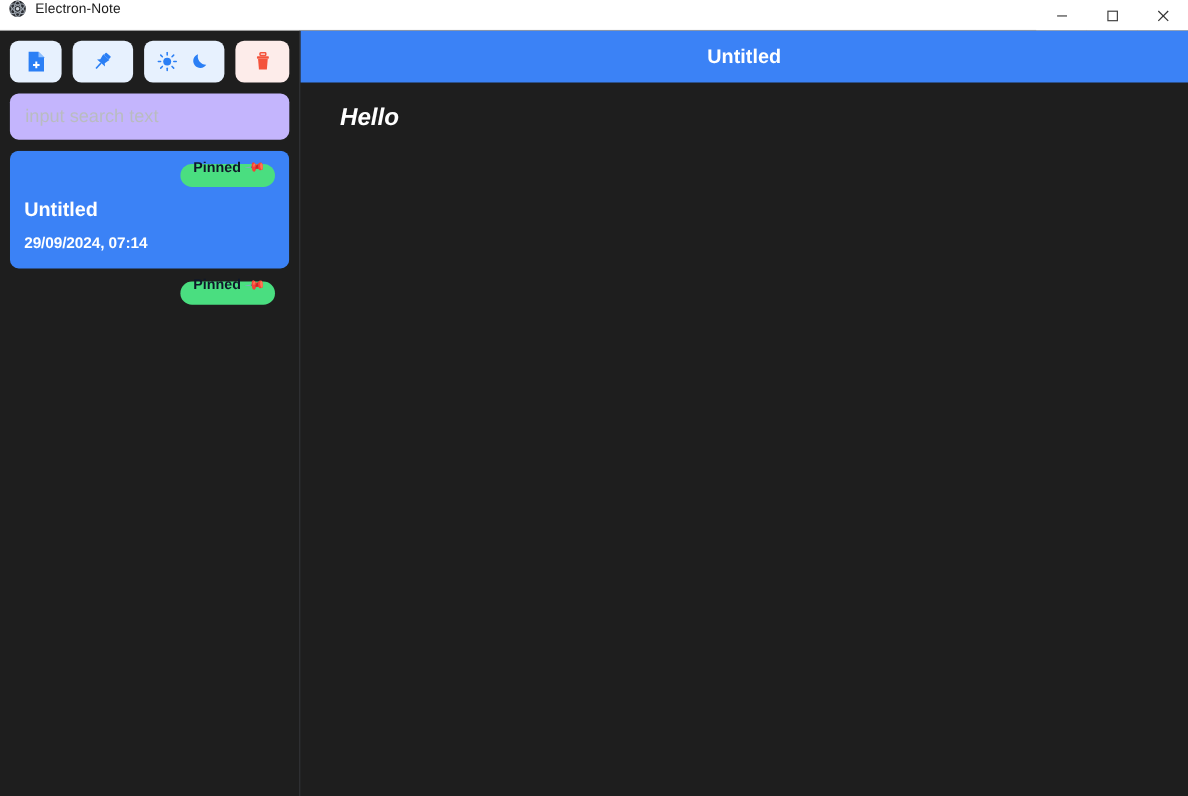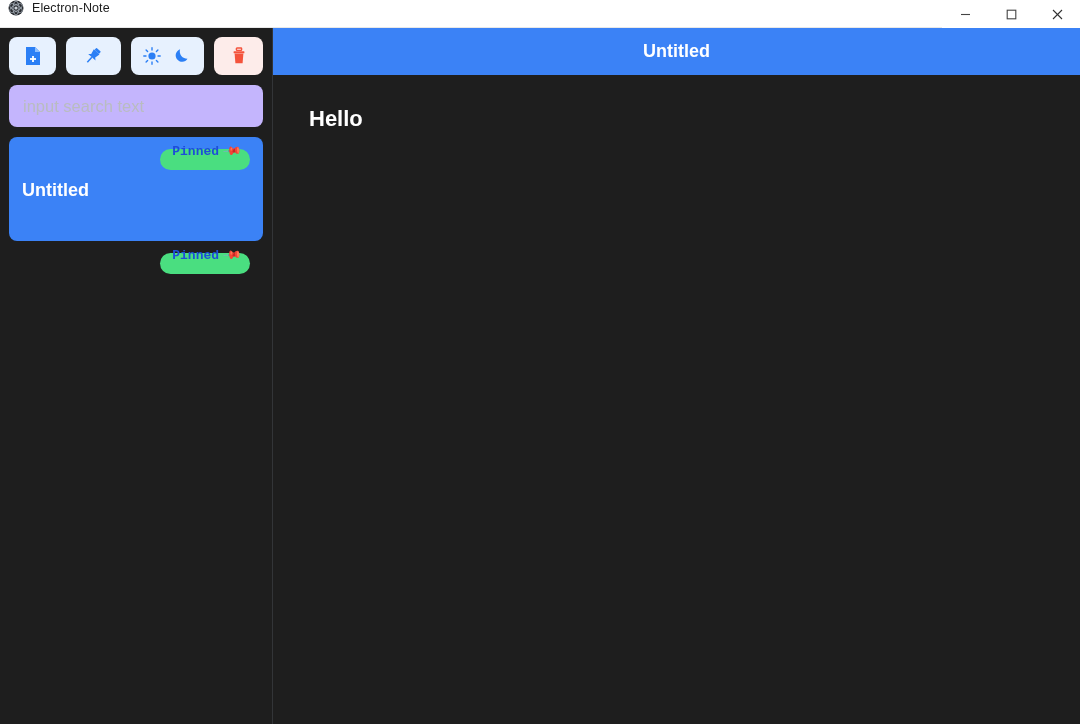--- a/index.html
+++ b/index.html
@@ -142,31 +142,30 @@
   .note-card.inactive { background: transparent; }
 
   .badge-row {
     display: flex;
     justify-content: flex-end;
     height: 21px;
     margin-bottom: 9px;
   }
   .pinned-badge {
     background: #4ade80;
-    color: #1d4ed8;
+    color: #0f172a;
     font-size: 13px;
     font-weight: bold;
     border-radius: 11px;
     padding: 2px 10px 18px 12px;
     display: inline-flex;
     align-items: center;
     gap: 6px;
     line-height: 16px;
     white-space: nowrap;
-    font-family: Liberation Mono, monospace;
   }
   .pin-glyph {
     display: inline-block;
     transform: rotate(40deg);
     font-size: 12px;
     line-height: 1;
   }
 
   .note-title {
     font-size: 18px;
@@ -199,24 +198,25 @@
     align-items: center;
     justify-content: center;
   }
   .note-header-title {
     color: #ffffff;
     font-size: 18px;
     font-weight: bold;
   }
   .editor {
     flex: 1 1 auto;
-    padding: 30px 36px;
+    padding: 18px 36px;
     overflow-y: auto;
     outline: none;
     color: #f3f4f6;
+    font-style: italic;
   }
   .editor h1 {
     font-size: 22px;
     font-weight: bold;
     color: #ffffff;
     line-height: 28px;
   }
 </style>
 </head>
 <body>
@@ -325,20 +325,21 @@
       <div class="note-list">
 
         <div class="note-card active">
           <div class="badge-row">
             <span class="pinned-badge">
               <span>Pinned</span>
               <span class="pin-glyph">📌</span>
             </span>
           </div>
           <div class="note-title">Untitled</div>
+          <div class="note-date">29/09/2024, 07:14</div>
         </div>
 
         <div class="note-card inactive">
           <div class="badge-row">
             <span class="pinned-badge">
               <span>Pinned</span>
               <span class="pin-glyph">📌</span>
             </span>
           </div>
         </div>

